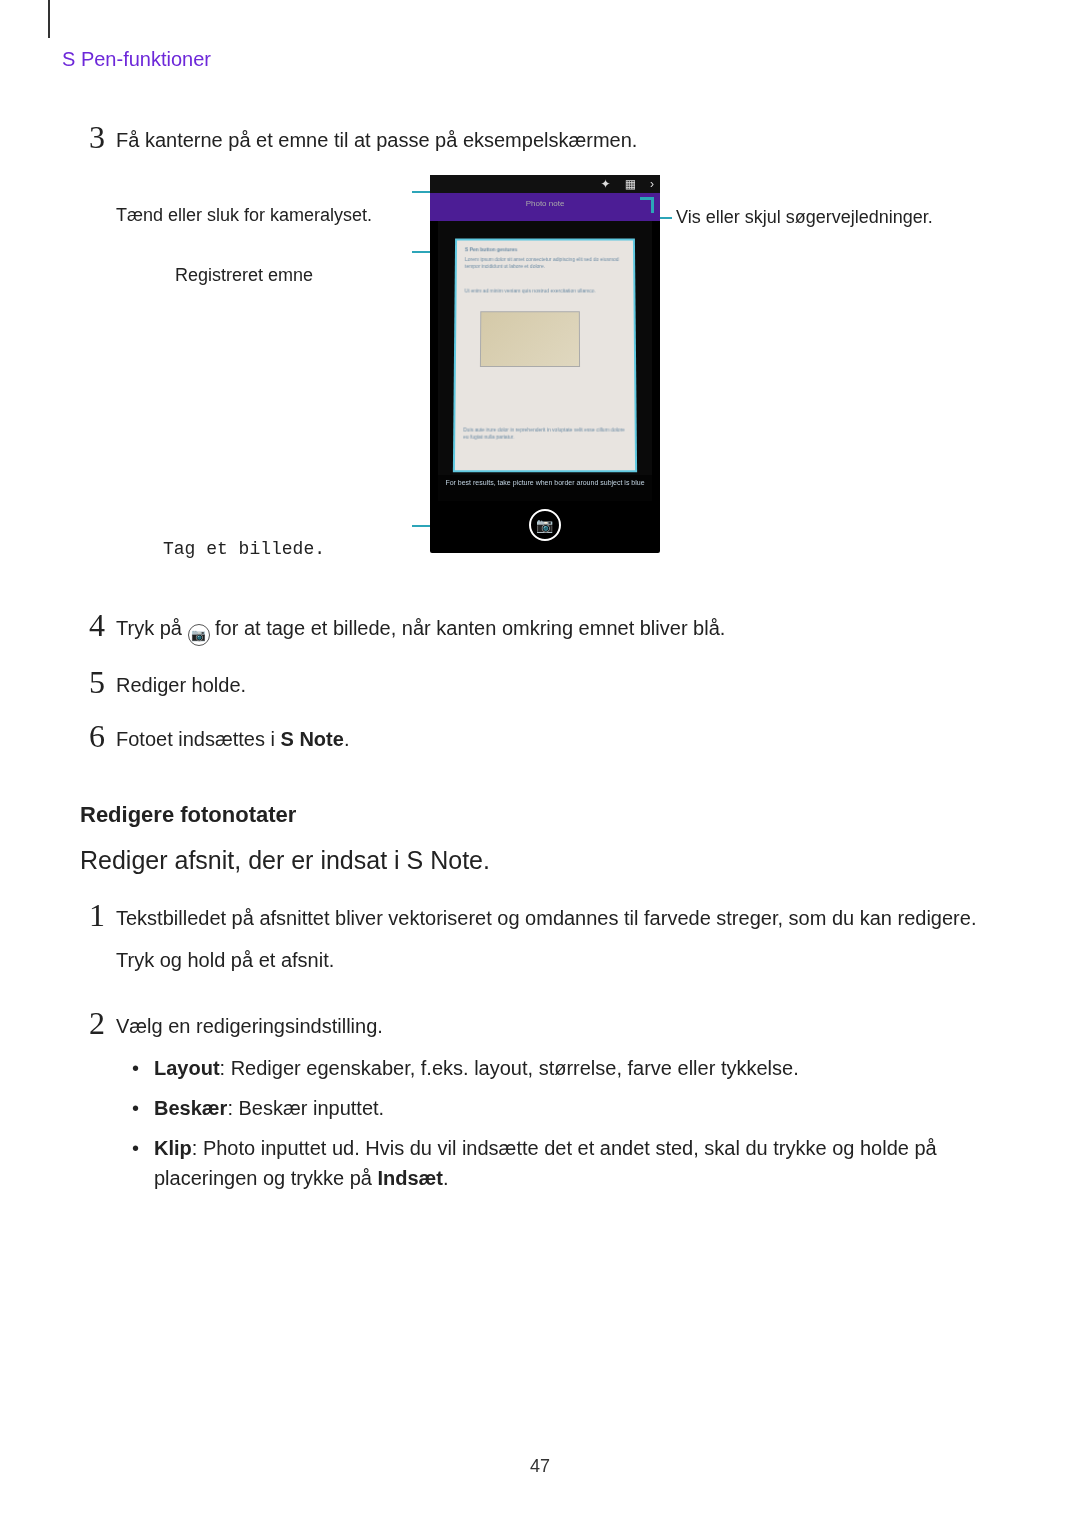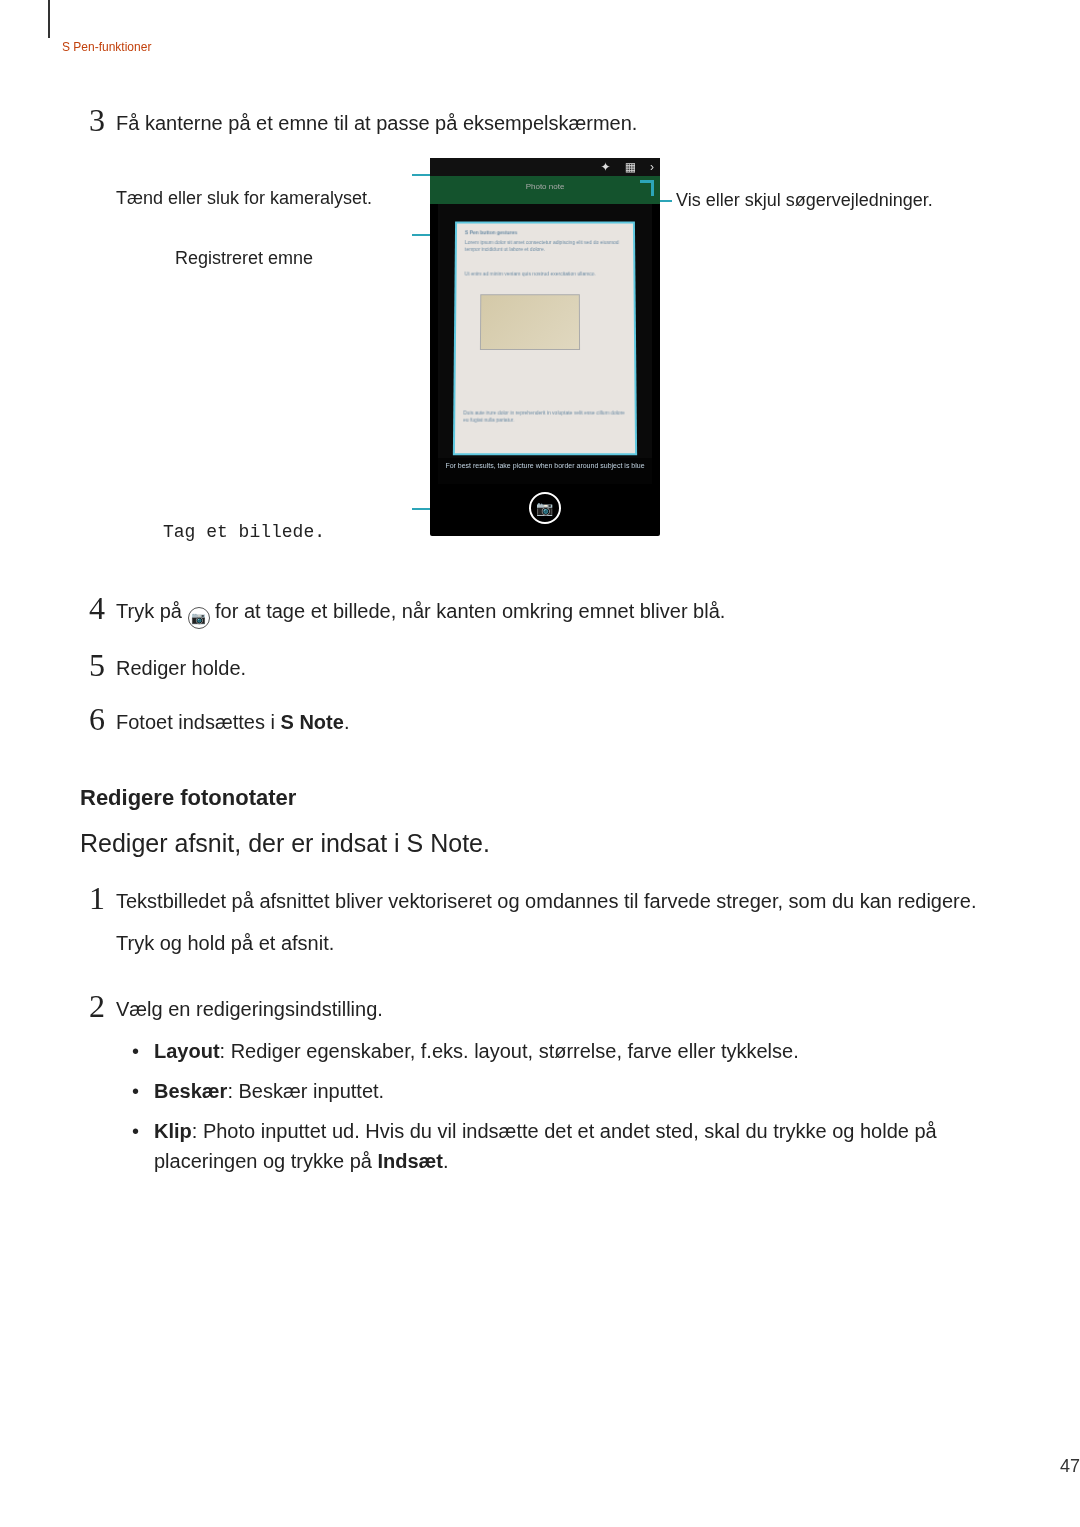--- a/index.html
+++ b/index.html
@@ -14,25 +14,26 @@
   }
   .header-rule {
     position: absolute;
     left: 48px;
     top: 0;
     width: 2px;
     height: 38px;
     background: #333;
   }
   .section-title {
-    font-size: 12px;
-    color: #c2410c;
+    font-size: 20px;
+    color: #6d28d9;
     margin-left: -18px;
     margin-bottom: 50px;
     font-weight: 400;
+    margin-top: 8px;
   }
   .step {
     display: flex;
     align-items: flex-start;
     margin-bottom: 20px;
   }
   .step-num {
     font-size: 32px;
     width: 34px;
     flex: 0 0 34px;
@@ -86,21 +87,21 @@
     align-items: center;
     gap: 14px;
     padding-right: 6px;
   }
   .tb-icon {
     color: #ddd;
     font-size: 12px;
   }
   .phone-statusbar {
     height: 28px;
-    background: #14532d;
+    background: #4c1d95;
     position: relative;
   }
   .guide-bracket {
     position: absolute;
     right: 6px;
     top: 4px;
     width: 14px;
     height: 16px;
     border-top: 3px solid #2ca5b8;
     border-right: 3px solid #2ca5b8;
@@ -193,21 +194,21 @@
     align-items: center;
     justify-content: center;
     font-size: 12px;
     vertical-align: -4px;
     color: #333;
   }
   .page-num {
     position: absolute;
     bottom: 50px;
     left: 0; right: 0;
-    text-align: right;
+    text-align: center;
     font-size: 18px;
     color: #333;
   }
 </style>
 </head>
 <body>
 
 <div class="header-rule"></div>
 <div class="section-title">S Pen-funktioner</div>
 

